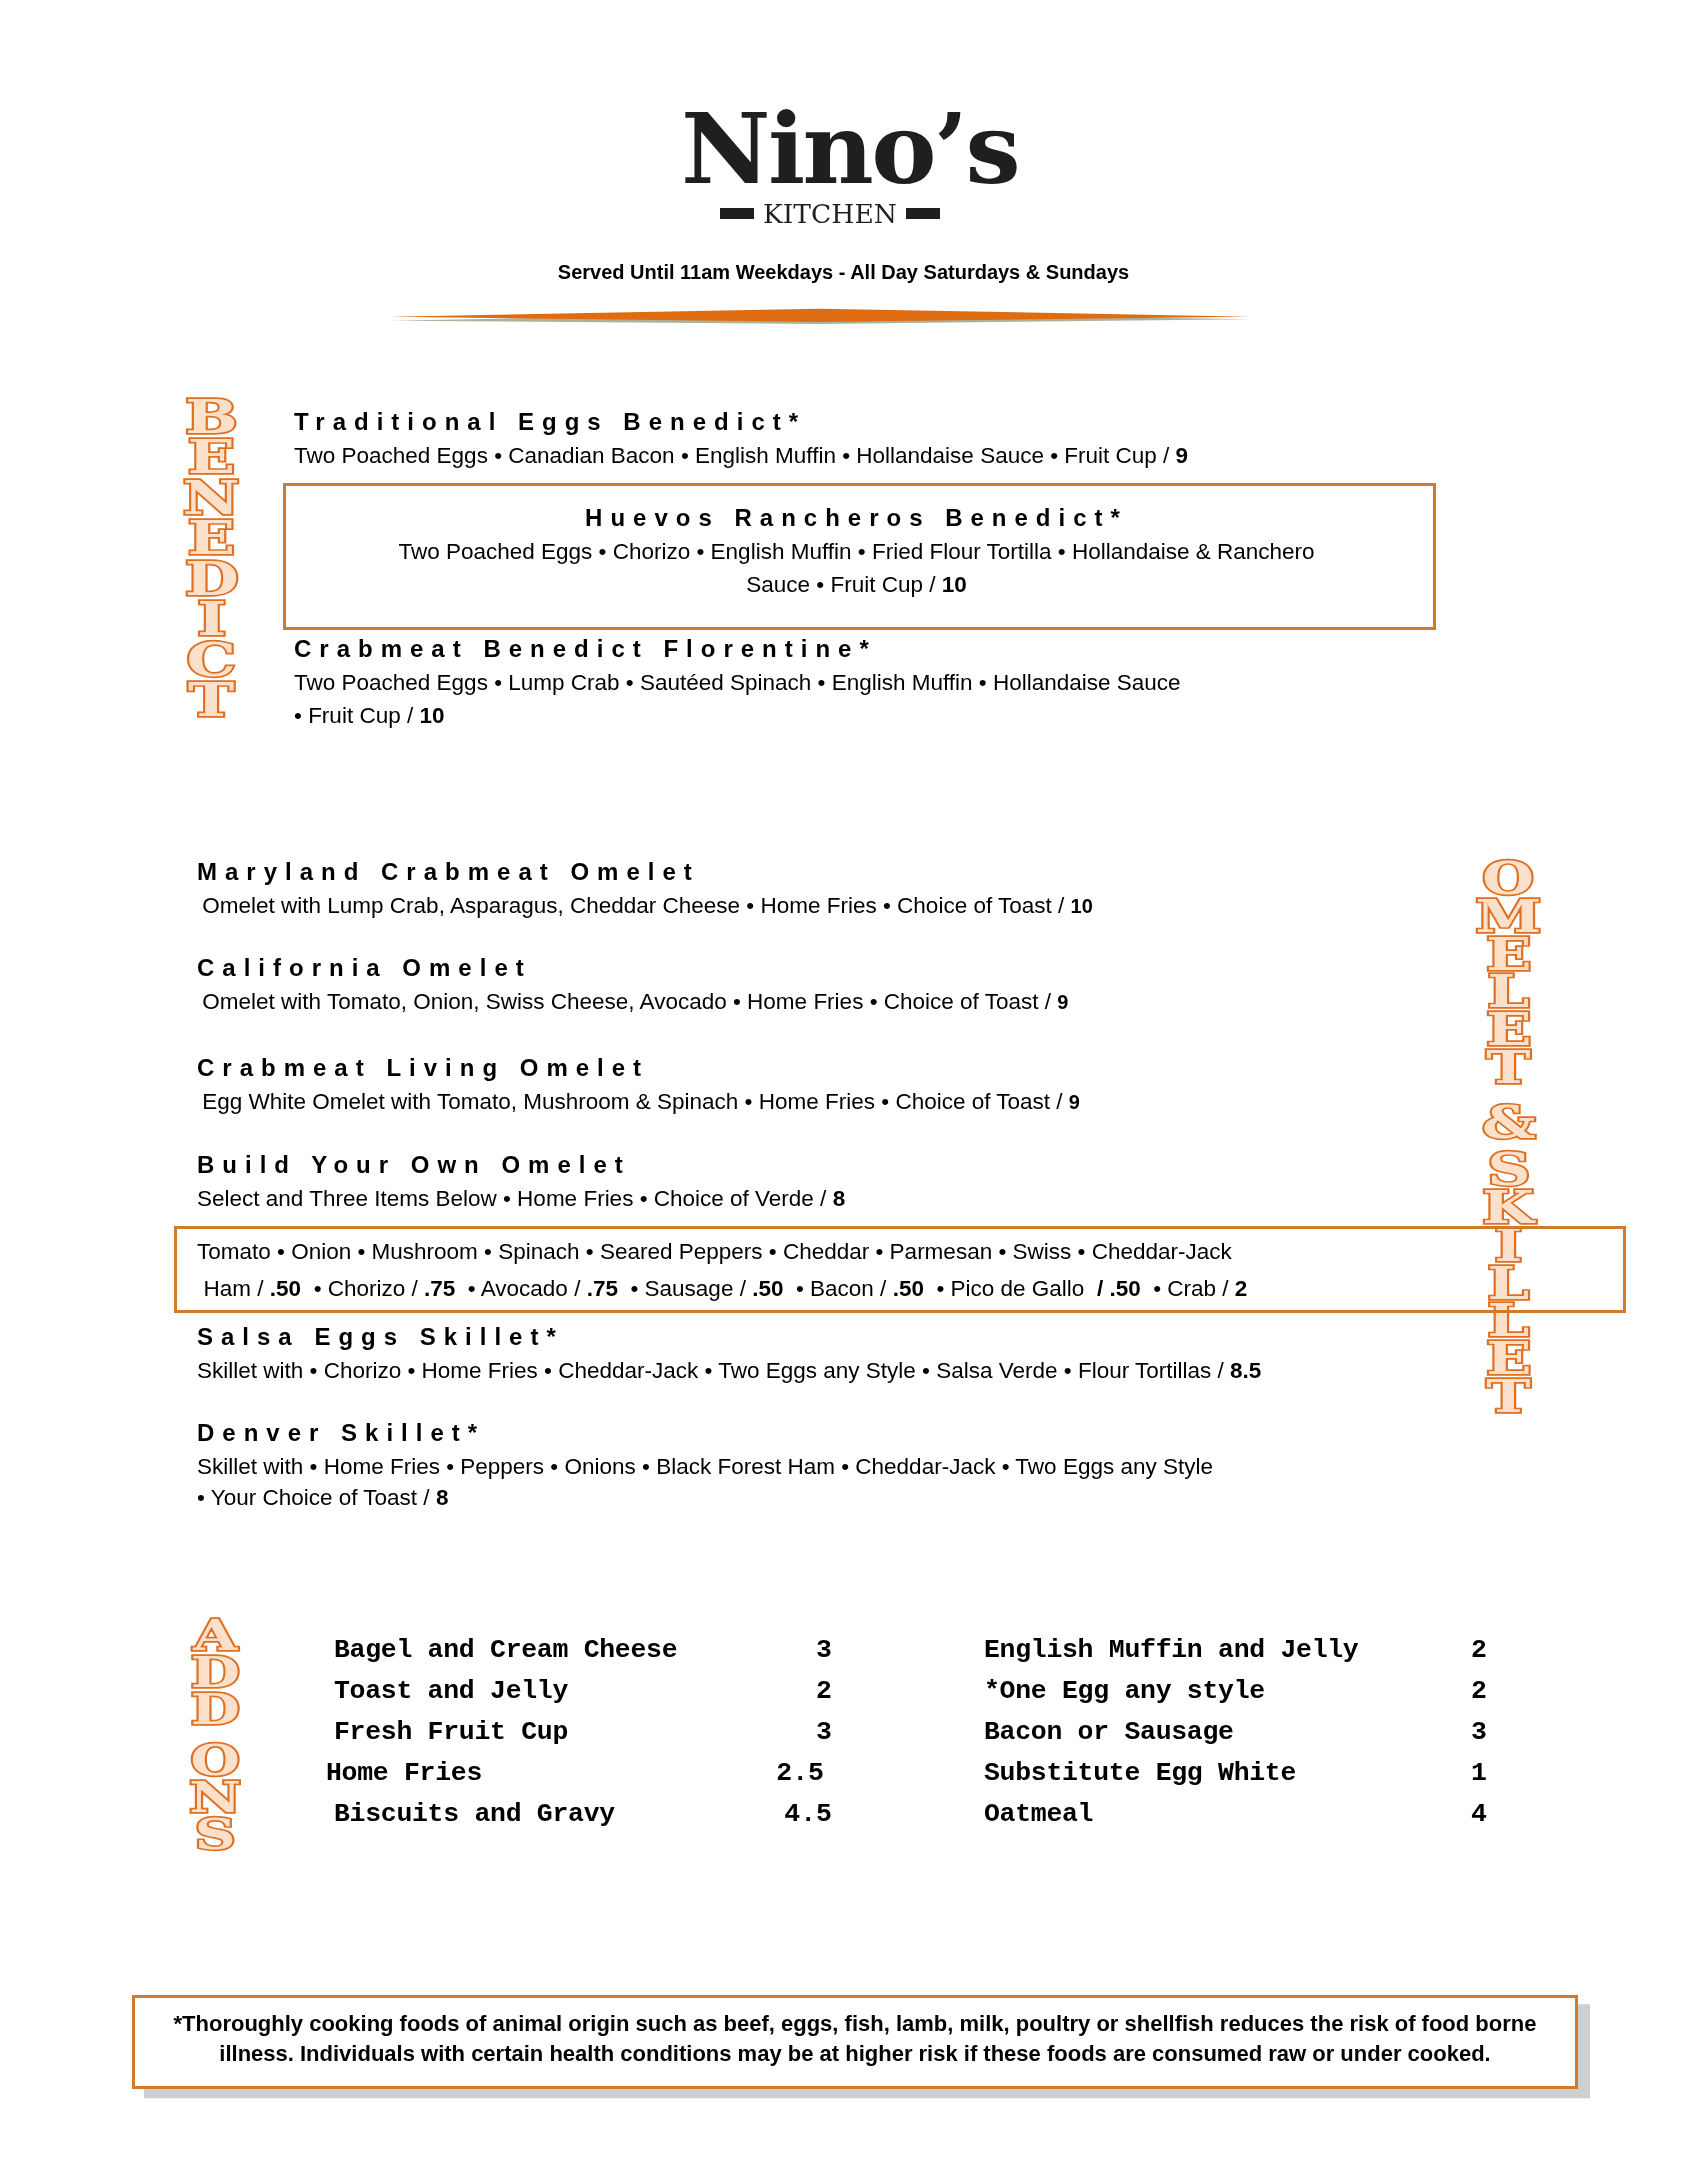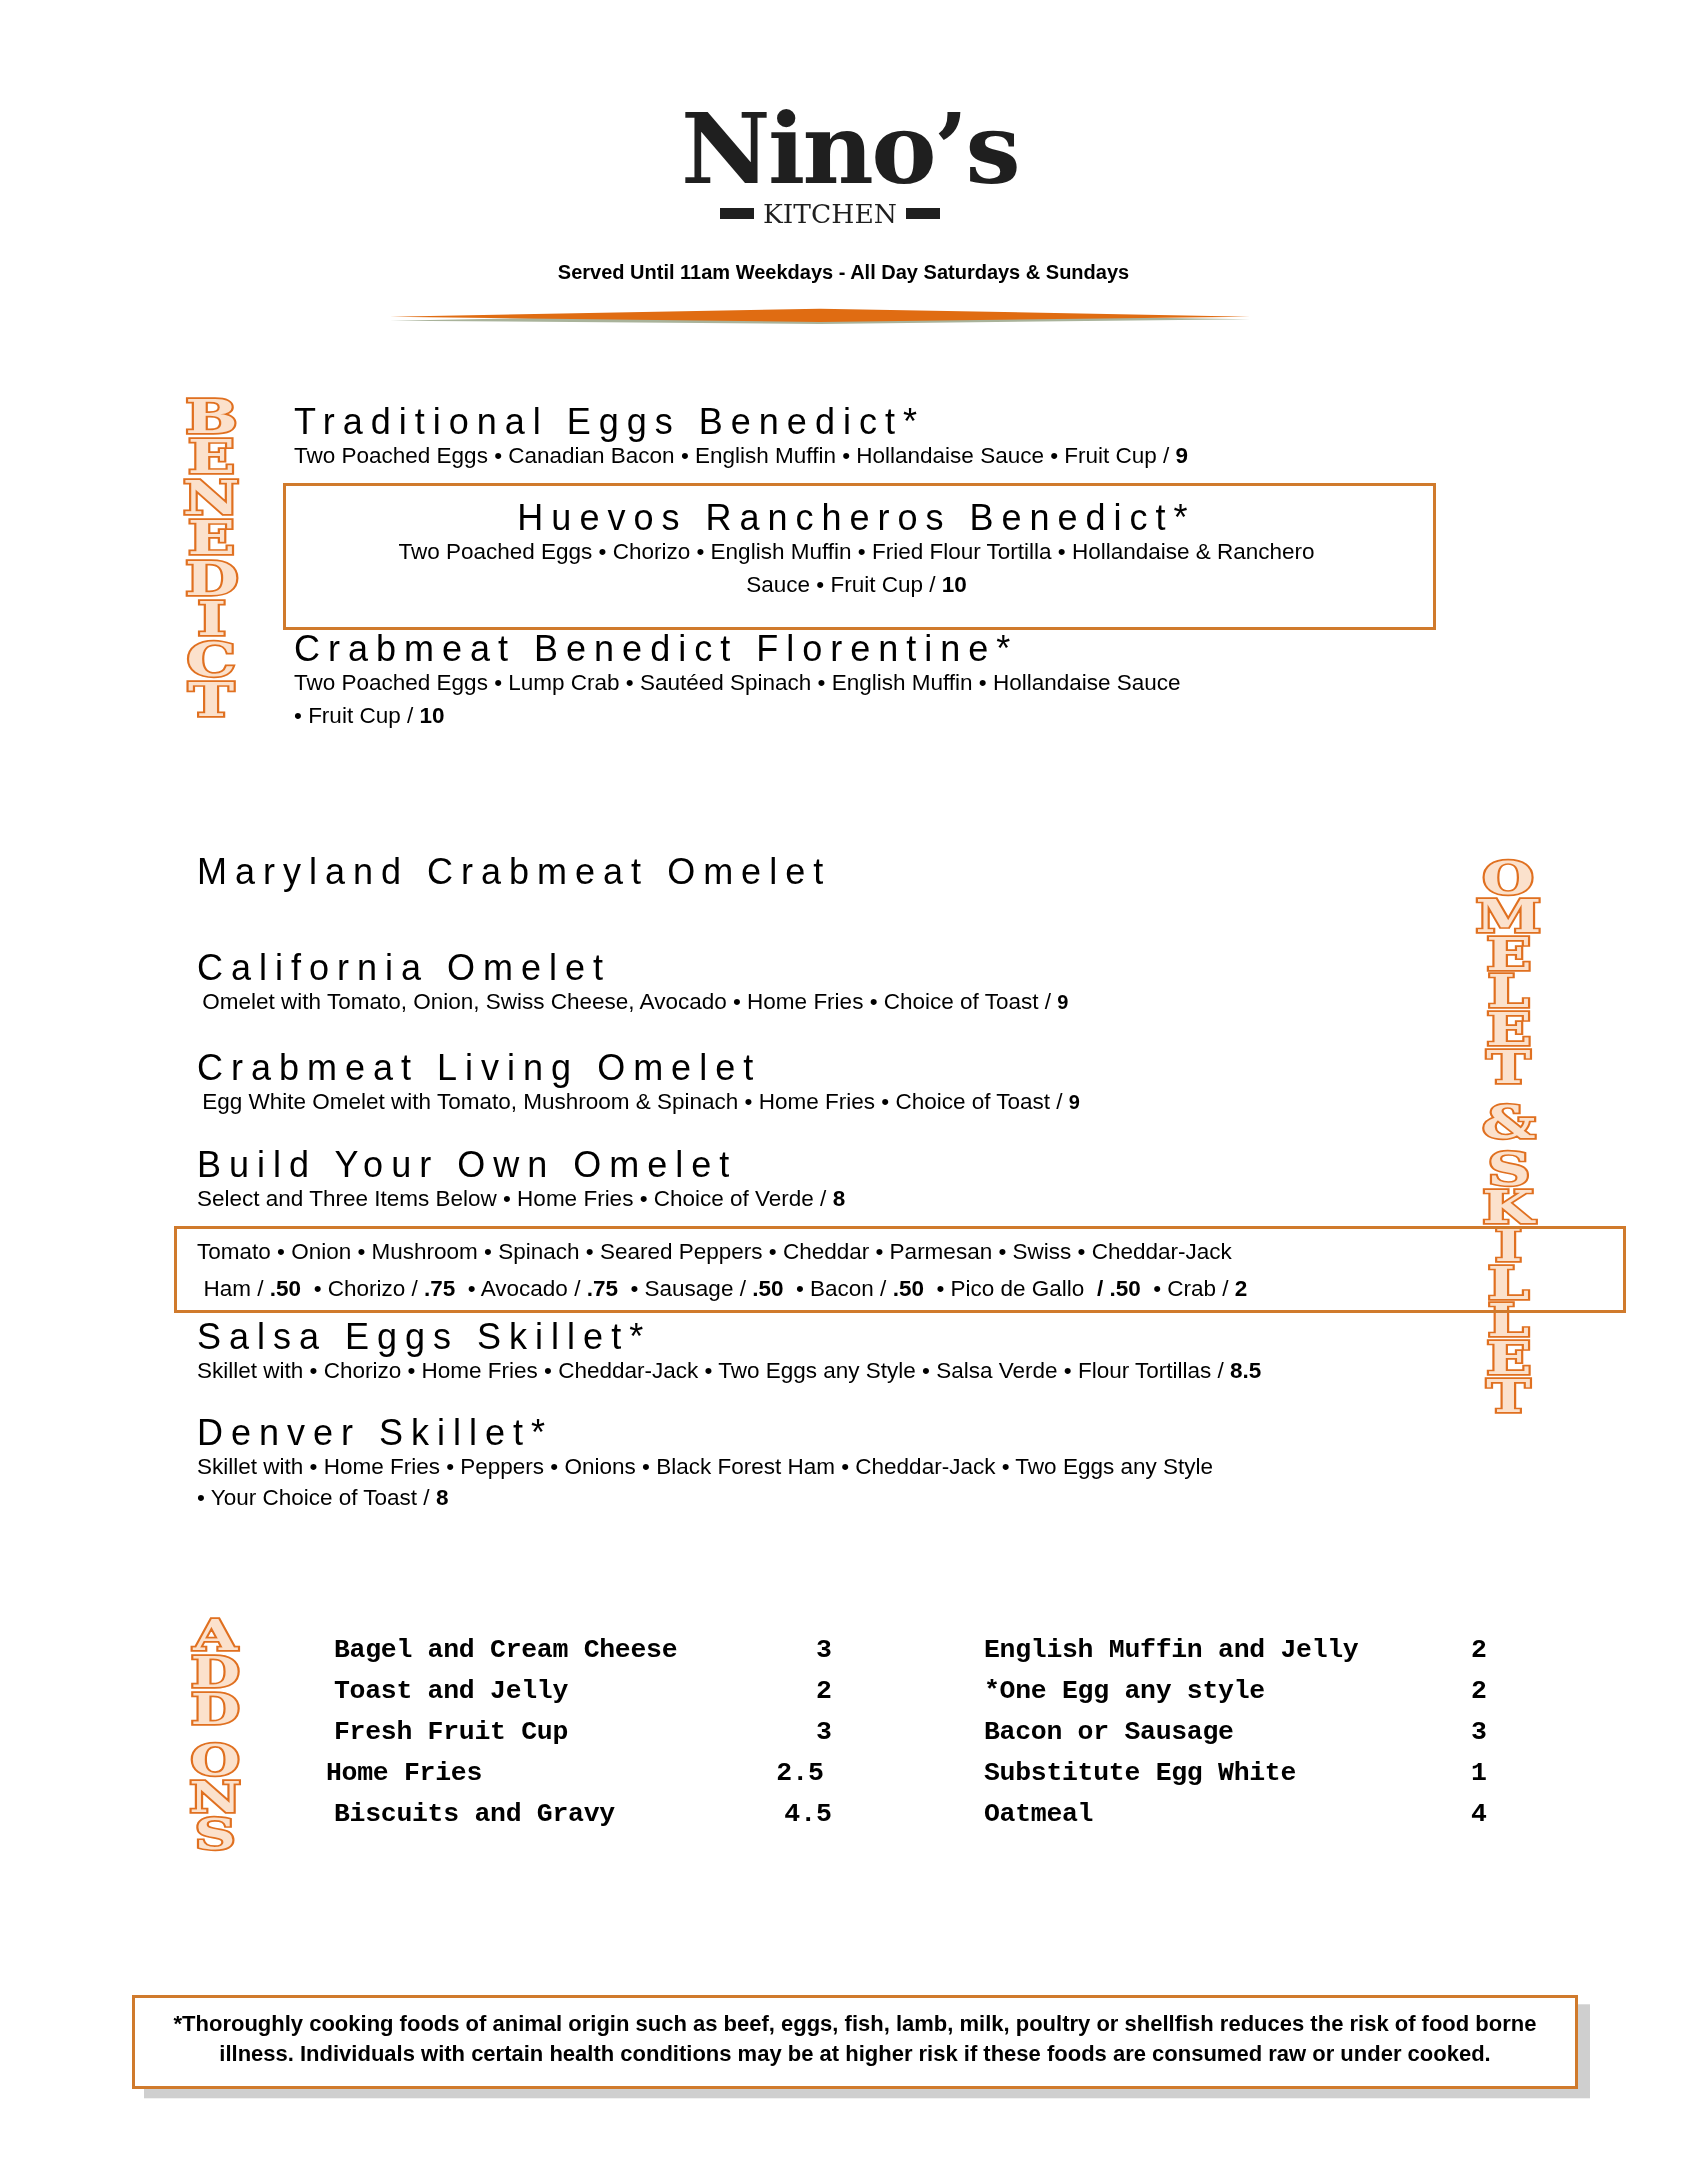--- a/index.html
+++ b/index.html
@@ -18,21 +18,21 @@
   
   .vword { display: flex; flex-direction: column; align-items: center; }
   .vletter { font-family: "DejaVu Serif", serif; font-weight: bold; color: #fbe1cc; -webkit-text-stroke: 3.3px #e07020; paint-order: stroke fill; line-height: 0.88; transform: scaleX(1.35); }
   .vword-benedict { left: 165px; top: 397px; width: 93px; }
   .vword-benedict .vletter { font-size: 46px; }
   .vword-omelet { left: 1459px; top: 860px; width: 99px; }
   .vword-omelet .vletter { font-size: 44px; line-height: 0.86; }
   .vword-addons { left: 169px; top: 1618px; width: 93px; }
   .vword-addons .vletter { font-size: 42px; }
 
-  .item-title { font-weight: normal; font-size: 36px; letter-spacing: 8px; line-height: 34px; }
+  .item-title { font-weight: bold; font-size: 24px; letter-spacing: 8px; line-height: 34px; }
   .item-desc { font-size: 22.5px; line-height: 33px; }
   .price { font-weight: bold; }
 
   .box { border: 3.3px solid #d07a2c; box-sizing: border-box; }
 
   
   .addon-row { position: absolute; display: flex; justify-content: space-between; font-weight: bold; font-size: 26.5px; line-height: 41px; font-family: Liberation Mono, monospace; }
   .addon-name { letter-spacing: -0.3px; }
 
   .notice { left: 132px; top: 1995px; width: 1446px; height: 94px; background: #fff; box-shadow: 12px 9.3px 0 #cfcfcf; text-align: center; font-weight: bold; font-size: 22px; line-height: 30px; padding-top: 10.6px; }
@@ -94,20 +94,21 @@
   <span class="vletter">K</span>
   <span class="vletter">I</span>
   <span class="vletter">L</span>
   <span class="vletter">L</span>
   <span class="vletter">E</span>
   <span class="vletter">T</span>
 </div>
 
 <div class="abs" style="left:197px; top:855px; width:1224px;">
   <div class="item-title">Maryland Crabmeat Omelet</div>
+  <div class="item-desc" style="padding-left:5.3px;"><span>Omelet with Lump Crab,  Asparagus, Cheddar Cheese • Home Fries • Choice of Toast   / </span><span class="price" style="font-size:20px;">10</span></div>
 </div>
 
 <div class="abs" style="left:197px; top:951px; width:1224px;">
   <div class="item-title">California Omelet</div>
   <div class="item-desc" style="padding-left:5.3px;"><span>Omelet with Tomato, Onion, Swiss Cheese, Avocado • Home Fries • Choice of Toast   / </span><span class="price" style="font-size:20px;">9</span></div>
 </div>
 
 <div class="abs" style="left:197px; top:1051px; width:1224px;">
   <div class="item-title">Crabmeat Living Omelet</div>
   <div class="item-desc" style="padding-left:5.3px;"><span>Egg White Omelet with Tomato, Mushroom &amp; Spinach • Home Fries • Choice of Toast   / </span><span class="price" style="font-size:20px;">9</span></div>

